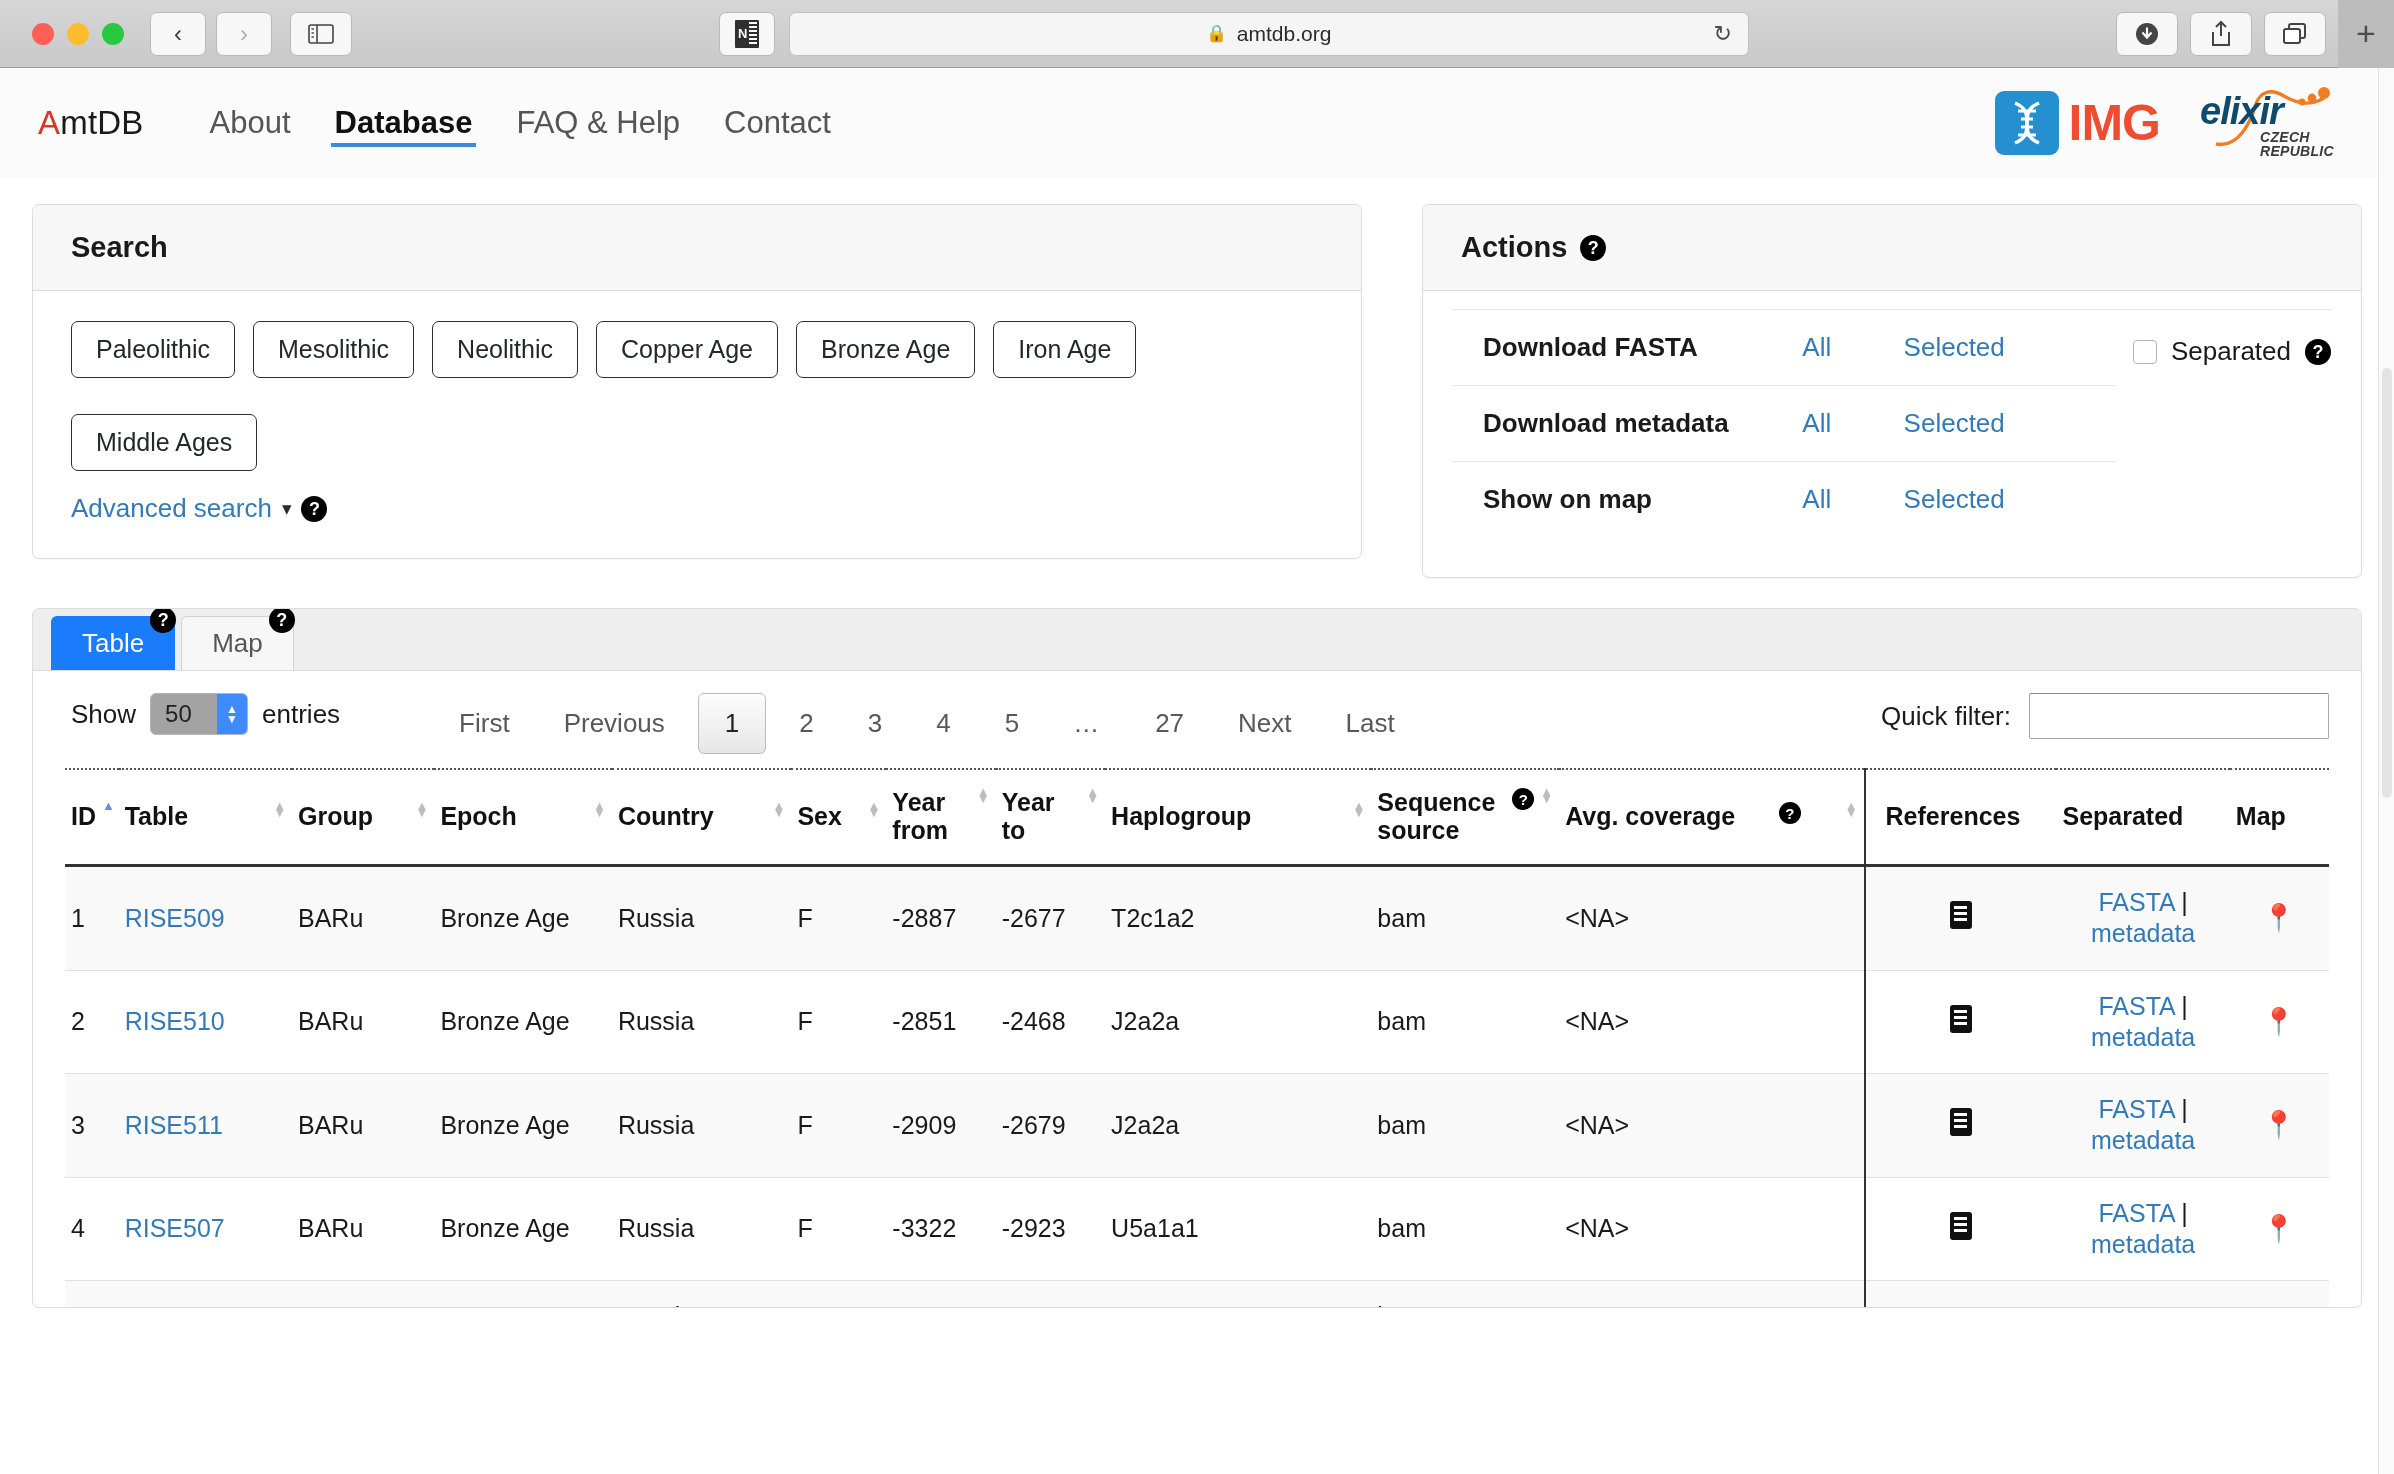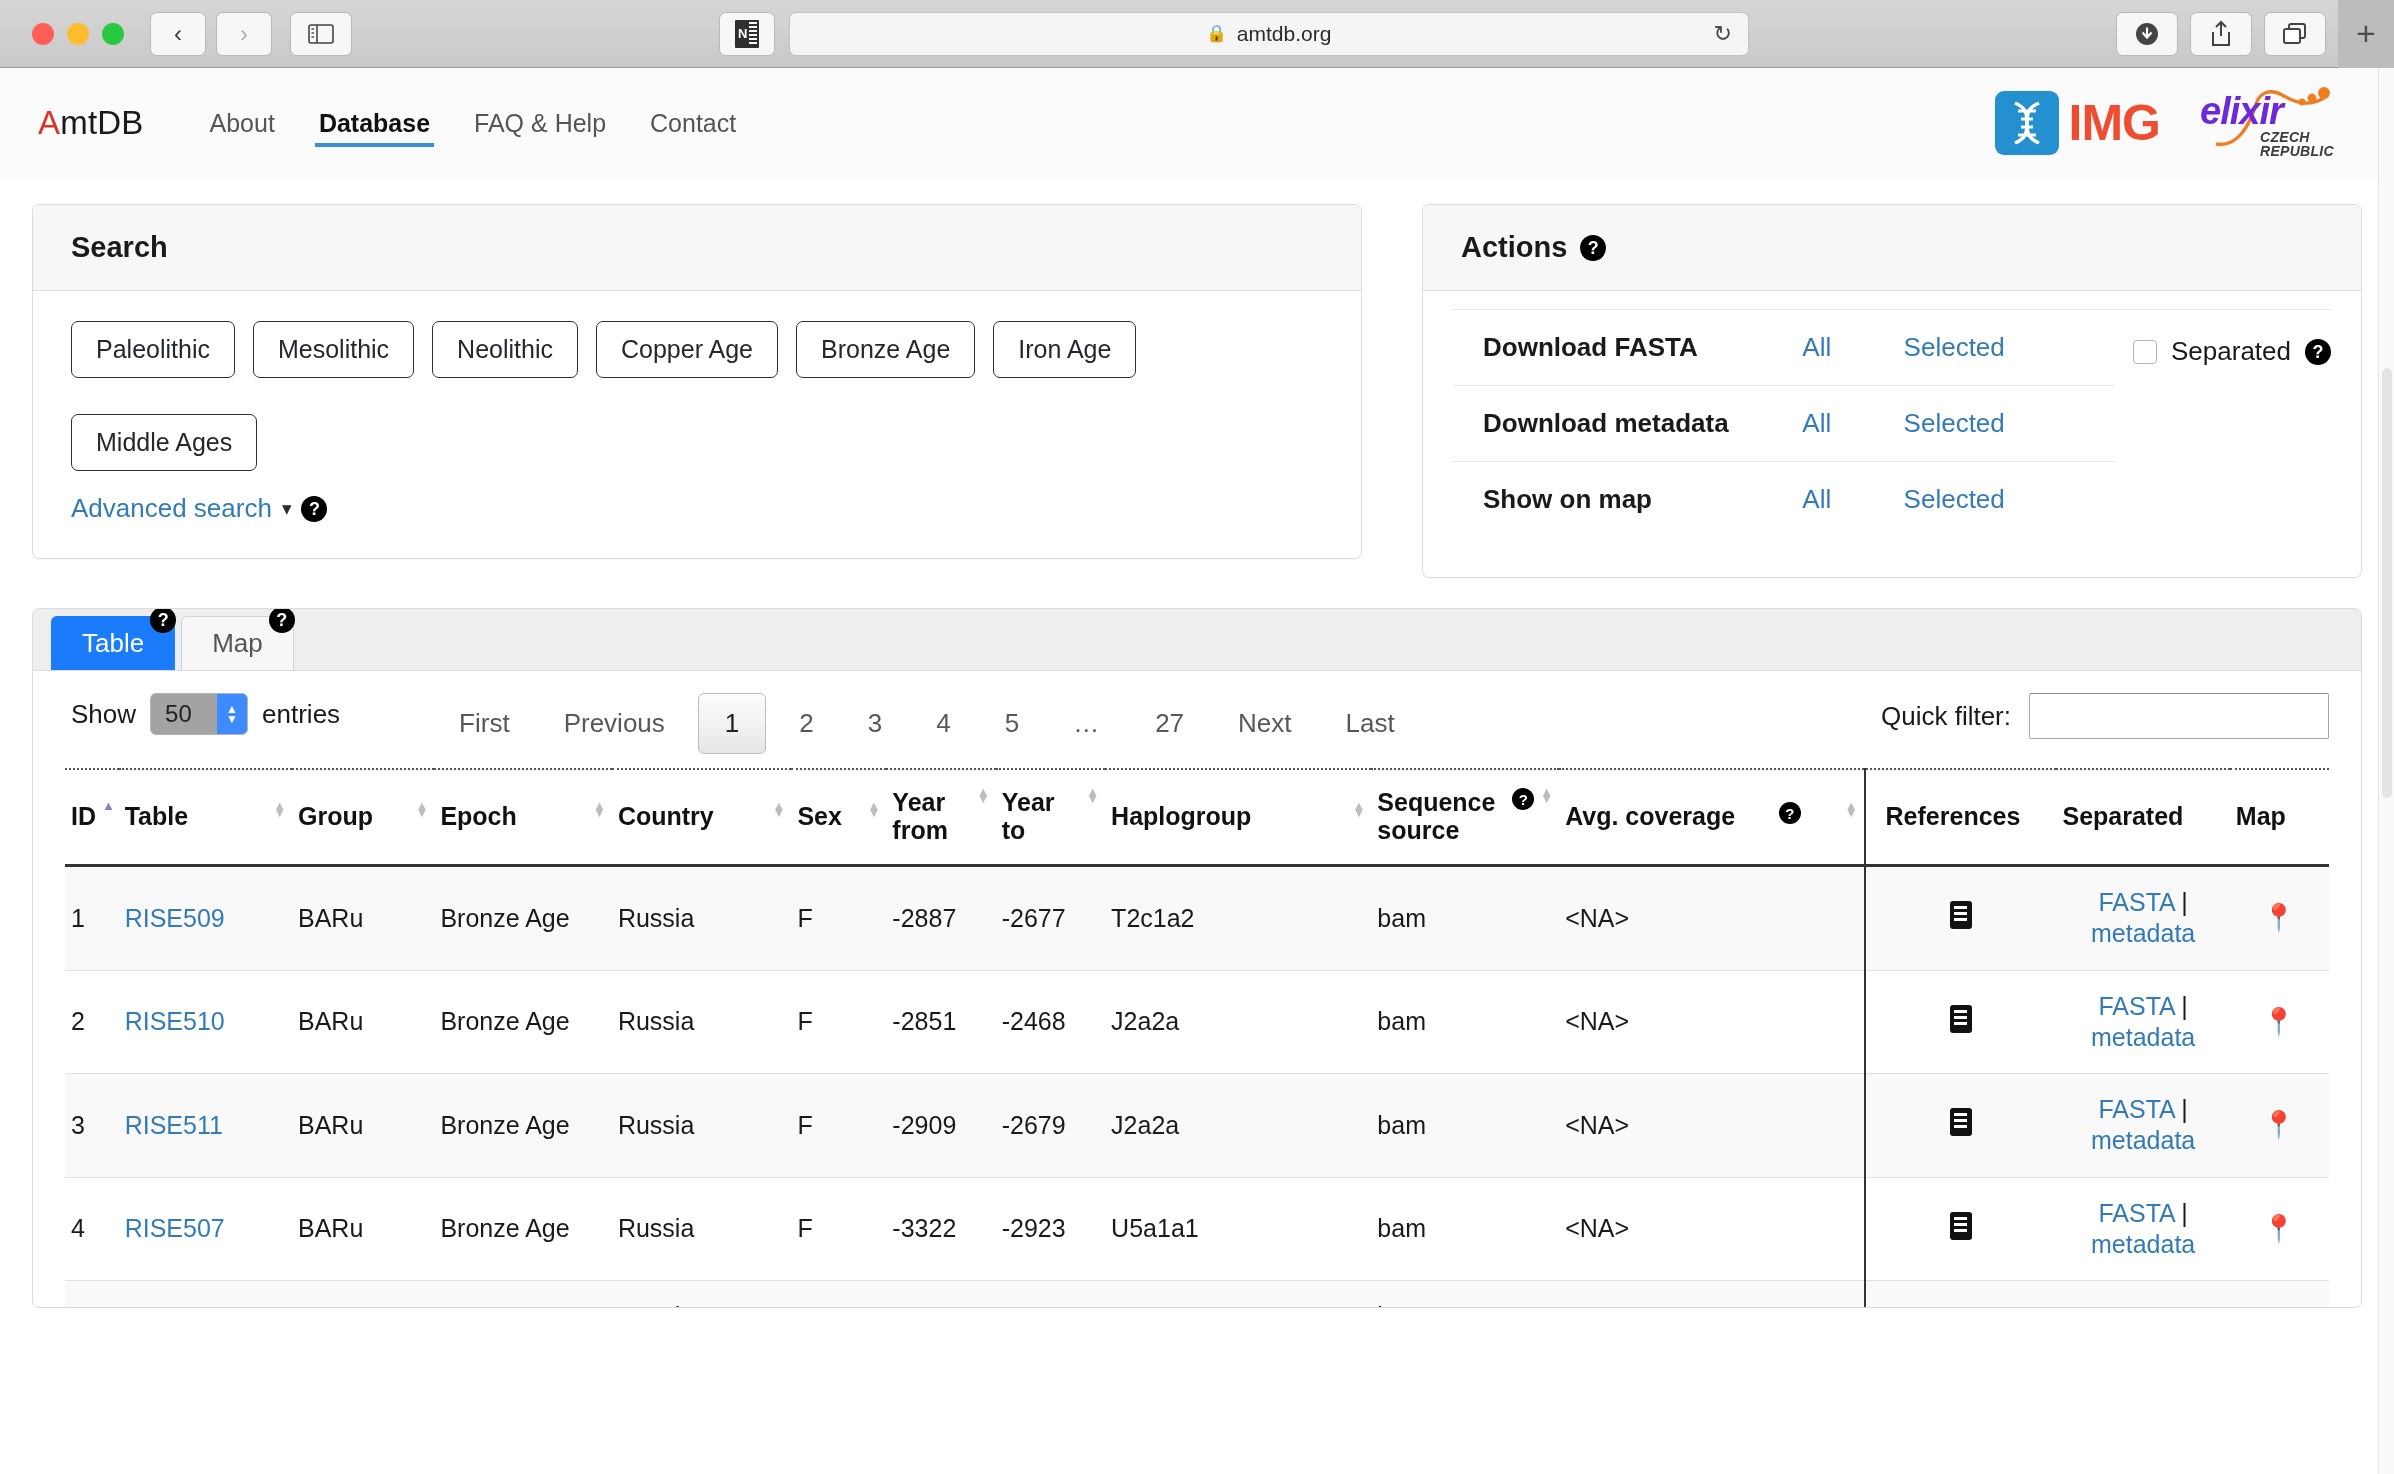--- a/index.html
+++ b/index.html
@@ -79,37 +79,37 @@
     height: 110px;
     background: #fbfbfb;
     display: flex; align-items: center;
     padding: 0 38px;
     position: relative;
   }
   .brand { font-size: 33px; color: #1a1a1a; margin-right: 44px; letter-spacing: .2px; }
   .brand .a { color: #d9362a; }
   .mainnav { display: flex; align-items: flex-end; gap: 0; height: 110px; }
   .navitem {
-    font-size: 25px; color: #555; padding: 0 22px;
+    font-size: 31px; color: #555; padding: 0 22px;
     height: 110px; display: flex; align-items: center; position: relative; margin-top: 44px;
   }
   .navitem.active { color: #111; font-weight: bold; }
   .navitem.active::after {
     content: ""; position: absolute; left: 18px; right: 18px; bottom: 31px;
     height: 4px; background: #3c8bdc;
   }
   .logos { position: absolute; right: 36px; top: 50%; transform: translateY(-50%); display: flex; align-items: center; gap: 38px; }
   .img-logo { display: flex; align-items: center; gap: 10px; }
   .img-square {
     width: 64px; height: 64px; background: #2490d0; border-radius: 9px;
     display: flex; align-items: center; justify-content: center;
   }
   .img-text { font-size: 50px; font-weight: bold; color: #ee4d32; letter-spacing: -1px; }
   .elixir { position: relative; width: 160px; height: 78px; }
-  .elixir-word { font-style: italic; font-weight: bold; font-size: 38px; color: #6d28d9; letter-spacing: -1px; }
+  .elixir-word { font-style: italic; font-weight: bold; font-size: 38px; color: #0c4a6e; letter-spacing: -1px; }
   .elixir-sub { font-style: italic; font-weight: bold; font-size: 14px; color: #3b3b3b; line-height: 1.05; letter-spacing: .3px; }
 
   
   .page { padding: 0 32px; background: #fff; }
   .row-top { display: flex; gap: 60px; align-items: flex-start; margin-top: 26px; }
 
   .panel {
     border: 1px solid #dcdcdc;
     border-radius: 7px;
     background: #fff;

